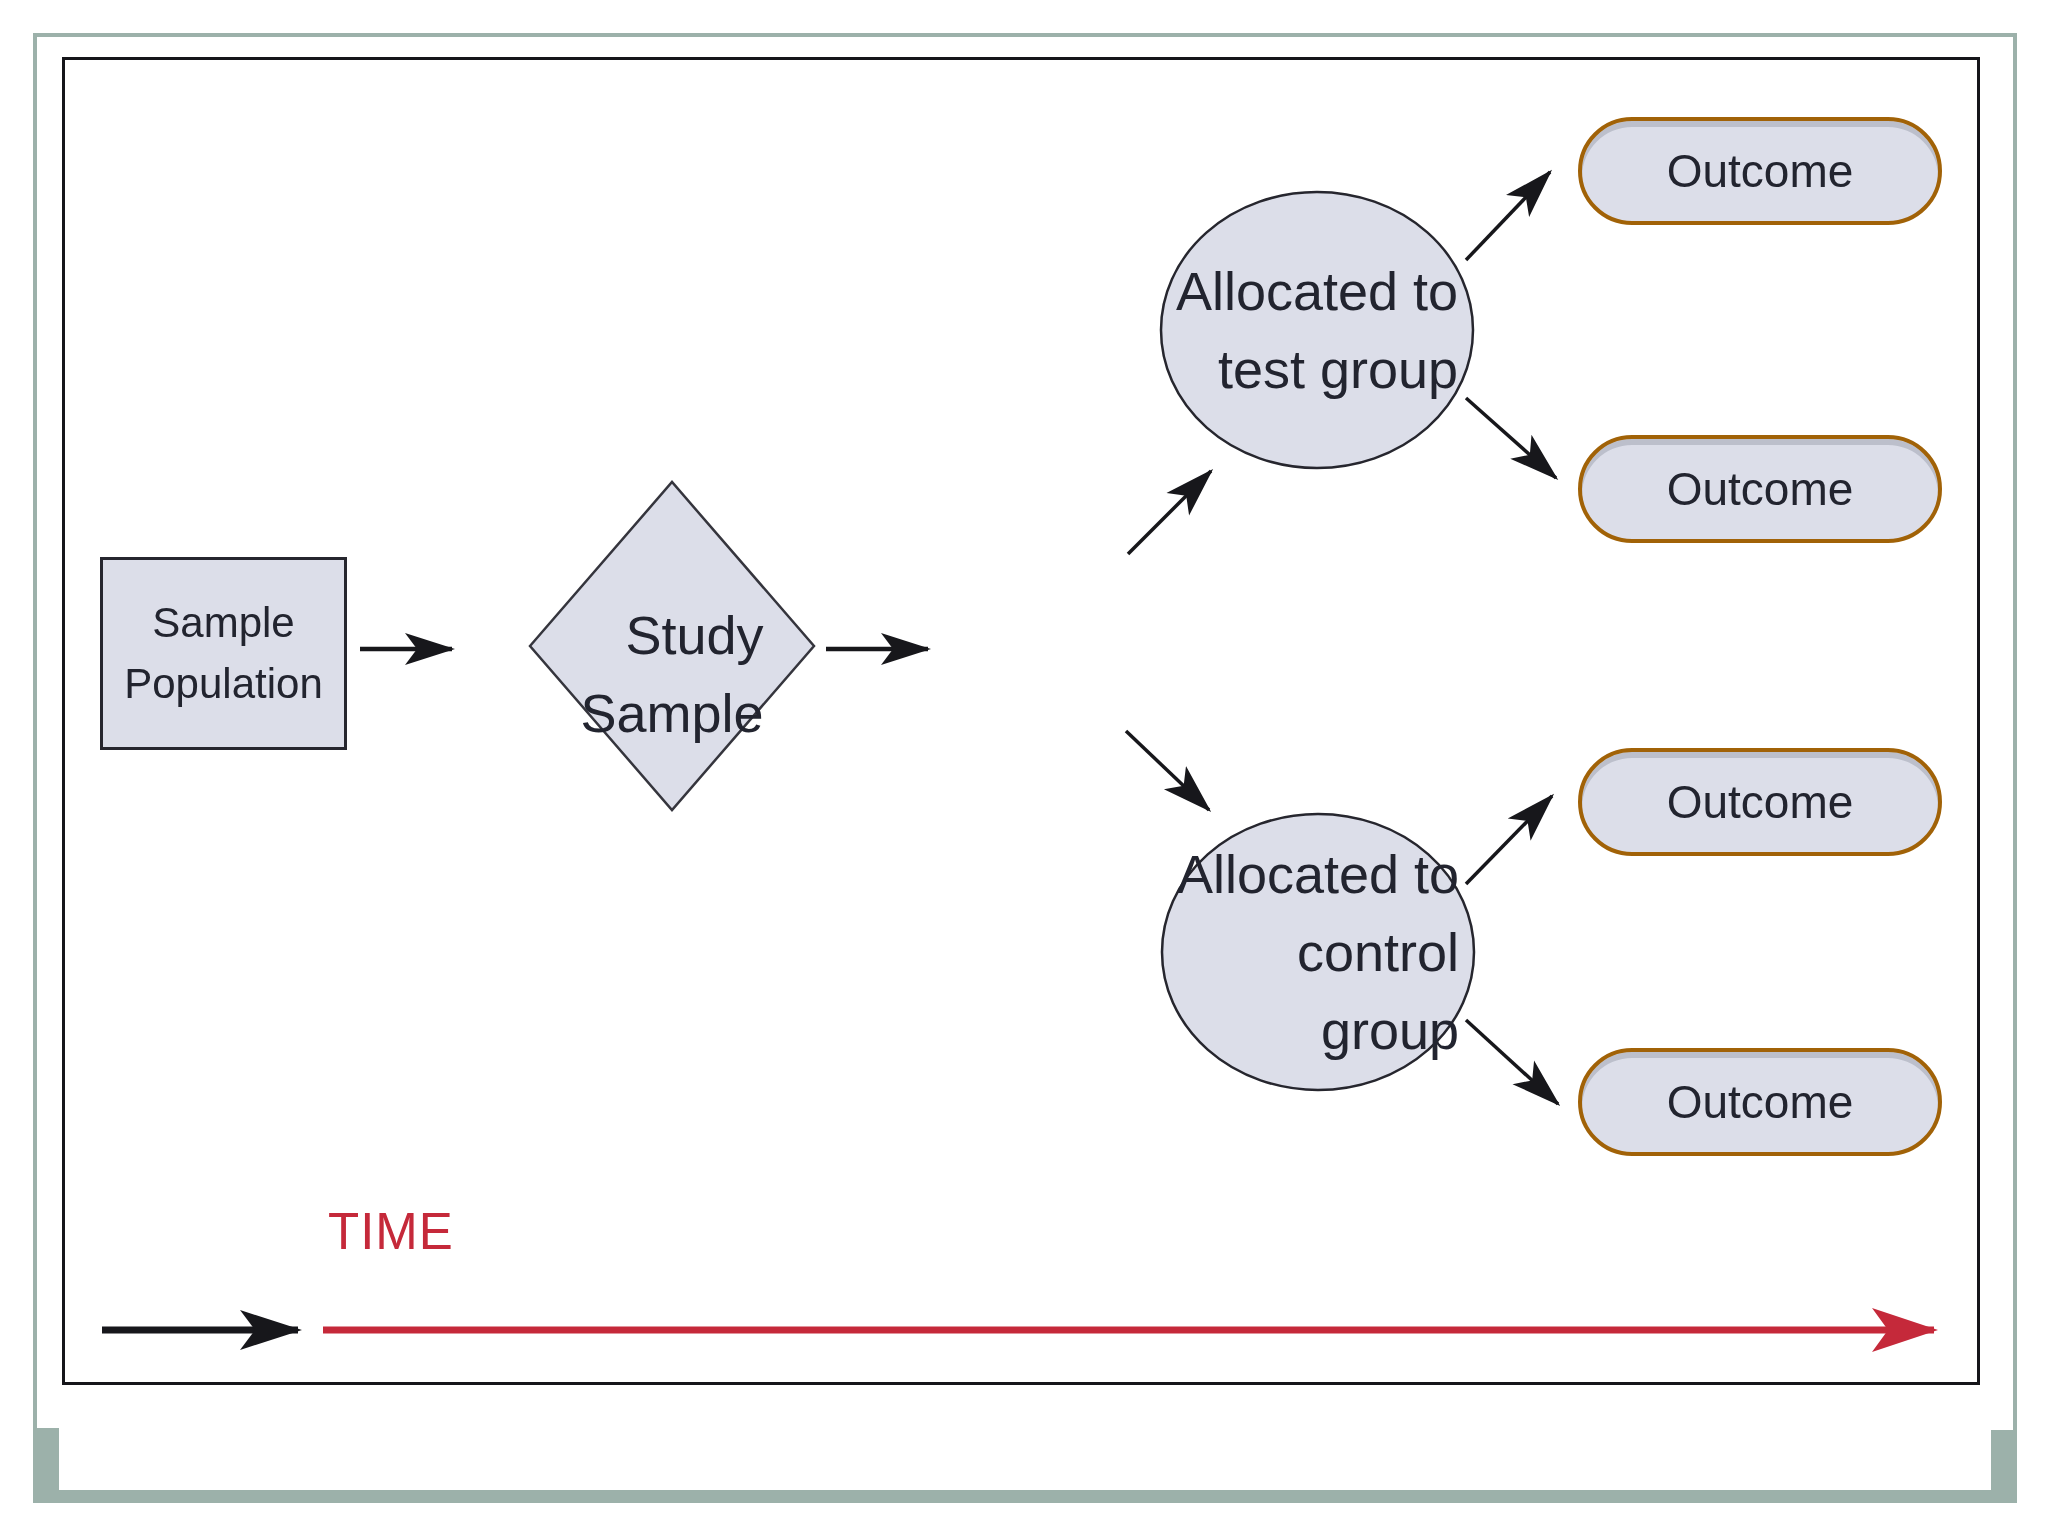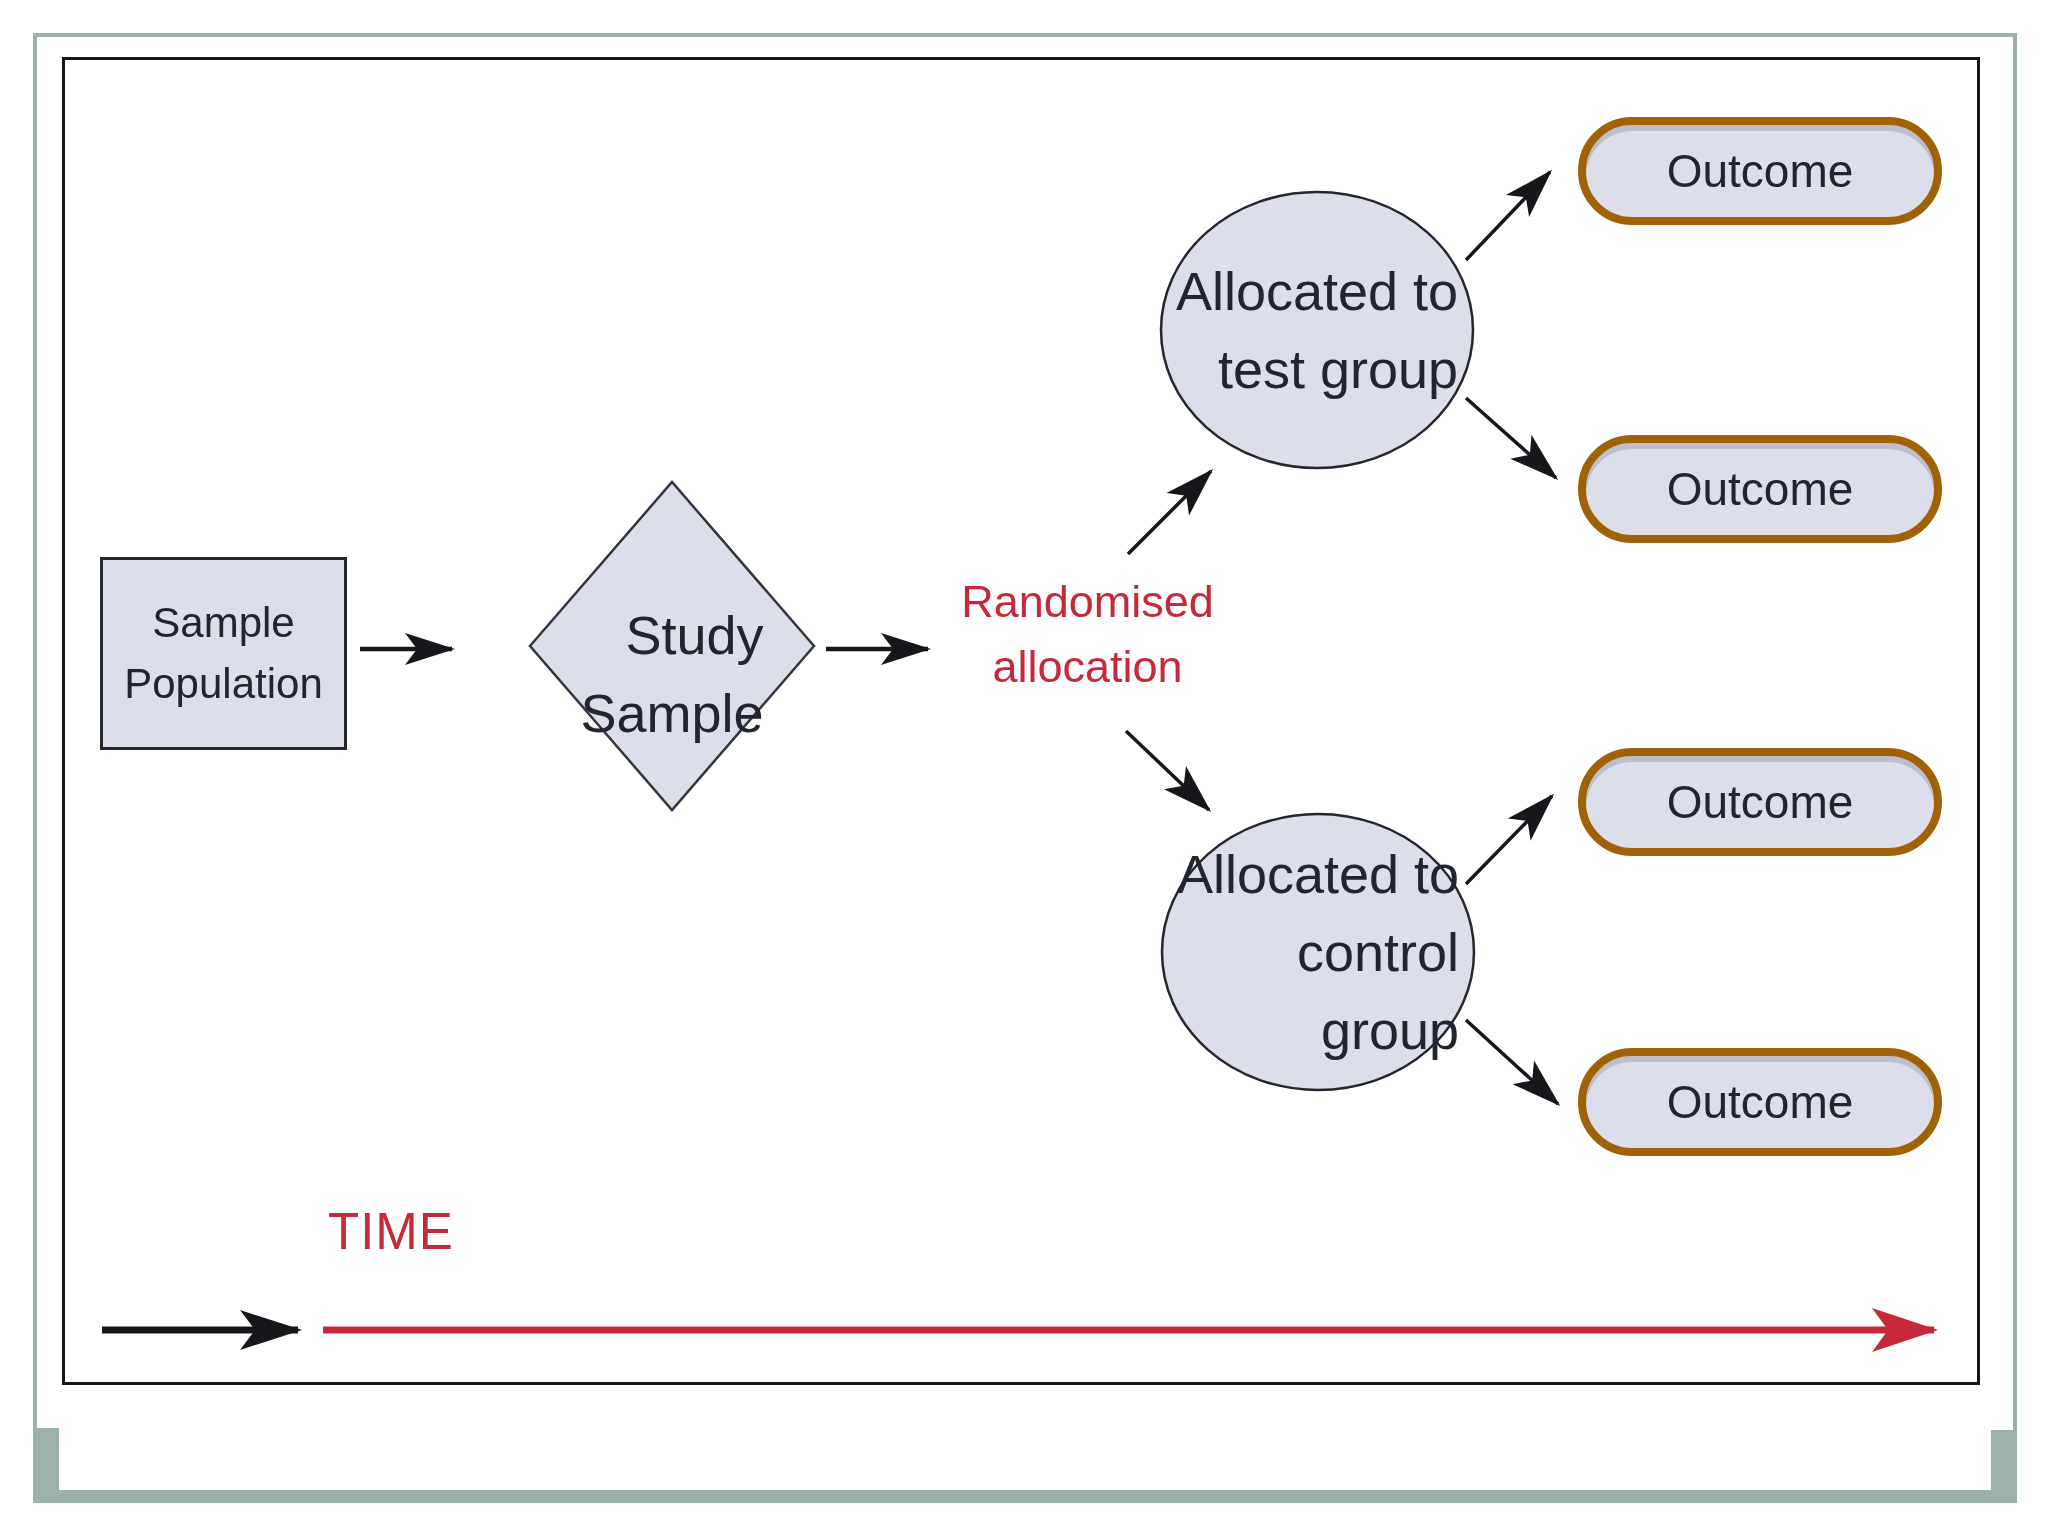--- a/index.html
+++ b/index.html
@@ -35,21 +35,21 @@
     text-align:right;font-size:54px;line-height:1.45;color:var(--text-dark);z-index:3;
   }
   .rect-node{
     position:absolute;left:100px;top:557px;width:247px;height:193px;box-sizing:border-box;
     background:var(--node-fill);border:3px solid var(--node-border);
     display:flex;align-items:center;justify-content:center;text-align:center;
     font-size:42px;line-height:1.45;z-index:2;
   }
   .pill{
     position:absolute;left:1578px;width:364px;height:108px;box-sizing:border-box;
-    background:var(--node-fill);border:8px solid #a16207;border-radius:54px;
+    background:var(--node-fill);border:4px solid #a16207;border-radius:54px;
     box-shadow:inset 0 6px 0 rgba(140,144,158,0.40);
     display:flex;align-items:center;justify-content:center;
     font-size:46px;z-index:2;
   }
   .pill.o1{top:117px;} .pill.o2{top:435px;} .pill.o3{top:748px;} .pill.o4{top:1048px;}
   .annot-red{
     position:absolute;left:940px;top:570px;width:295px;text-align:center;
     font-size:45px;line-height:1.44;color:var(--accent-red);z-index:3;
   }
   .starting-point{
@@ -117,20 +117,18 @@
 
   <div class="node-label ml" style="left:1158px;top:814px;width:320px;height:276px;">Allocated to
 control
 group</div>
 
   <div class="pill o1">Outcome</div>
   <div class="pill o2">Outcome</div>
   <div class="pill o3">Outcome</div>
   <div class="pill o4">Outcome</div>
 
-  <div class="annot-red ml">Randomised
-allocation</div>
 
 
   <div class="time-label">TIME</div>
 
 
 </div>
 
 </body></html>

